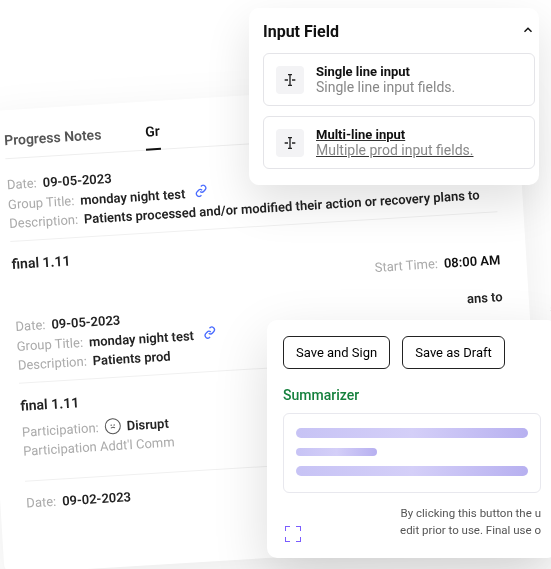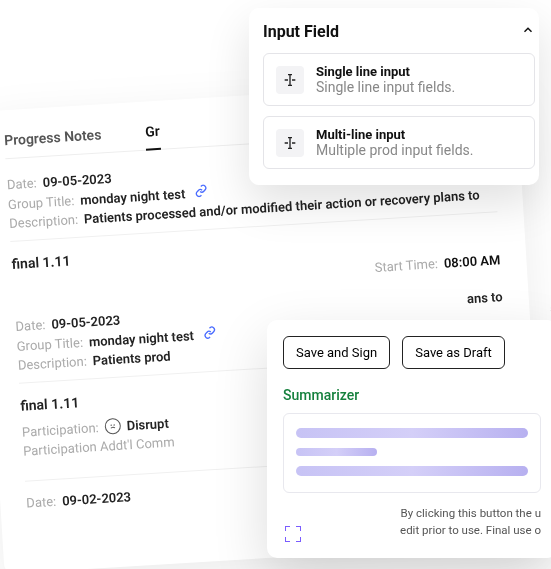--- a/index.html
+++ b/index.html
@@ -71,21 +71,21 @@
   }
   .input-panel-header {
     display:flex; justify-content:space-between; align-items:center;
     font-size: 16px; font-weight:700; color:#111; margin-bottom:12px;
   }
   .chev { width:14px; height:14px; }
   .opt {
     border:1px solid #e4e4e8; border-radius:6px; padding:10px 12px;
     display:flex; gap:12px; align-items:center; margin-bottom:10px; cursor:pointer;
   }
-  .opt:last-child { margin-bottom:0; }
+  .opt:last-child { margin-bottom:0;text-decoration:underline; }
   .opt-icon {
     width:28px; height:28px; background:#f3f3f5; border-radius:4px;
     display:flex; align-items:center; justify-content:center; flex:0 0 28px;
   }
   .opt-icon svg { width:16px; height:16px; stroke:#222; }
   .opt-txt .t { font-size:13px; font-weight:700; color:#111; }
   .opt-txt .s { font-size:14px; color:#888; }
 
   
   .sum-panel {

